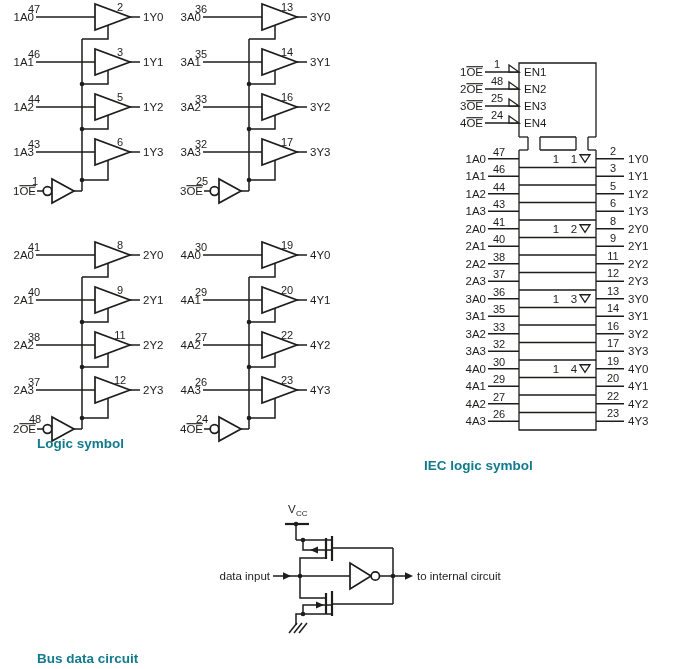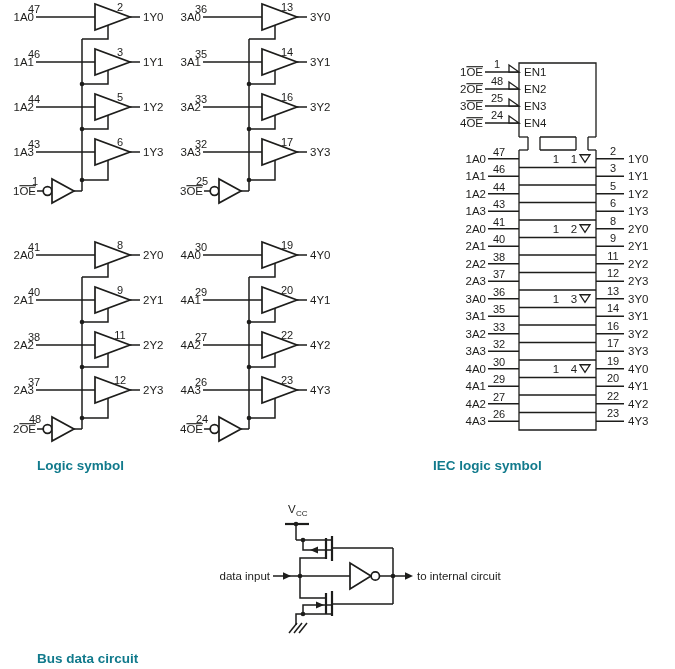--- a/index.html
+++ b/index.html
@@ -437,16 +437,16 @@
         <polyline points="331,605 303,605 303,614" class="w"></polyline>
         <polygon points="324,605 316,601.4 316,608.6" class="arr"></polygon>
         <polyline points="333,614 296,614 296,625" class="w"></polyline>
         <polyline points="333,604 393,604" class="w"></polyline>
         <circle cx="303" cy="614" r="2.3" class="dot"></circle>
         <polyline points="289,633 297,623" class="w"></polyline>
         <polyline points="294,633 302,623" class="w"></polyline>
         <polyline points="299,633 307,623" class="w"></polyline>
       </g>
     </svg>
-  <div class="cap" style="left:37px;top:458px">Logic symbol</div>
-  <div class="cap" style="left:433px;top:458px">IEC logic symbol</div>
+  <div class="cap" style="left:37px;top:436px">Logic symbol</div>
+  <div class="cap" style="left:424px;top:458px">IEC logic symbol</div>
   <div class="cap" style="left:37px;top:651px">Bus data circuit</div>
 </div>
 
 </body></html>

